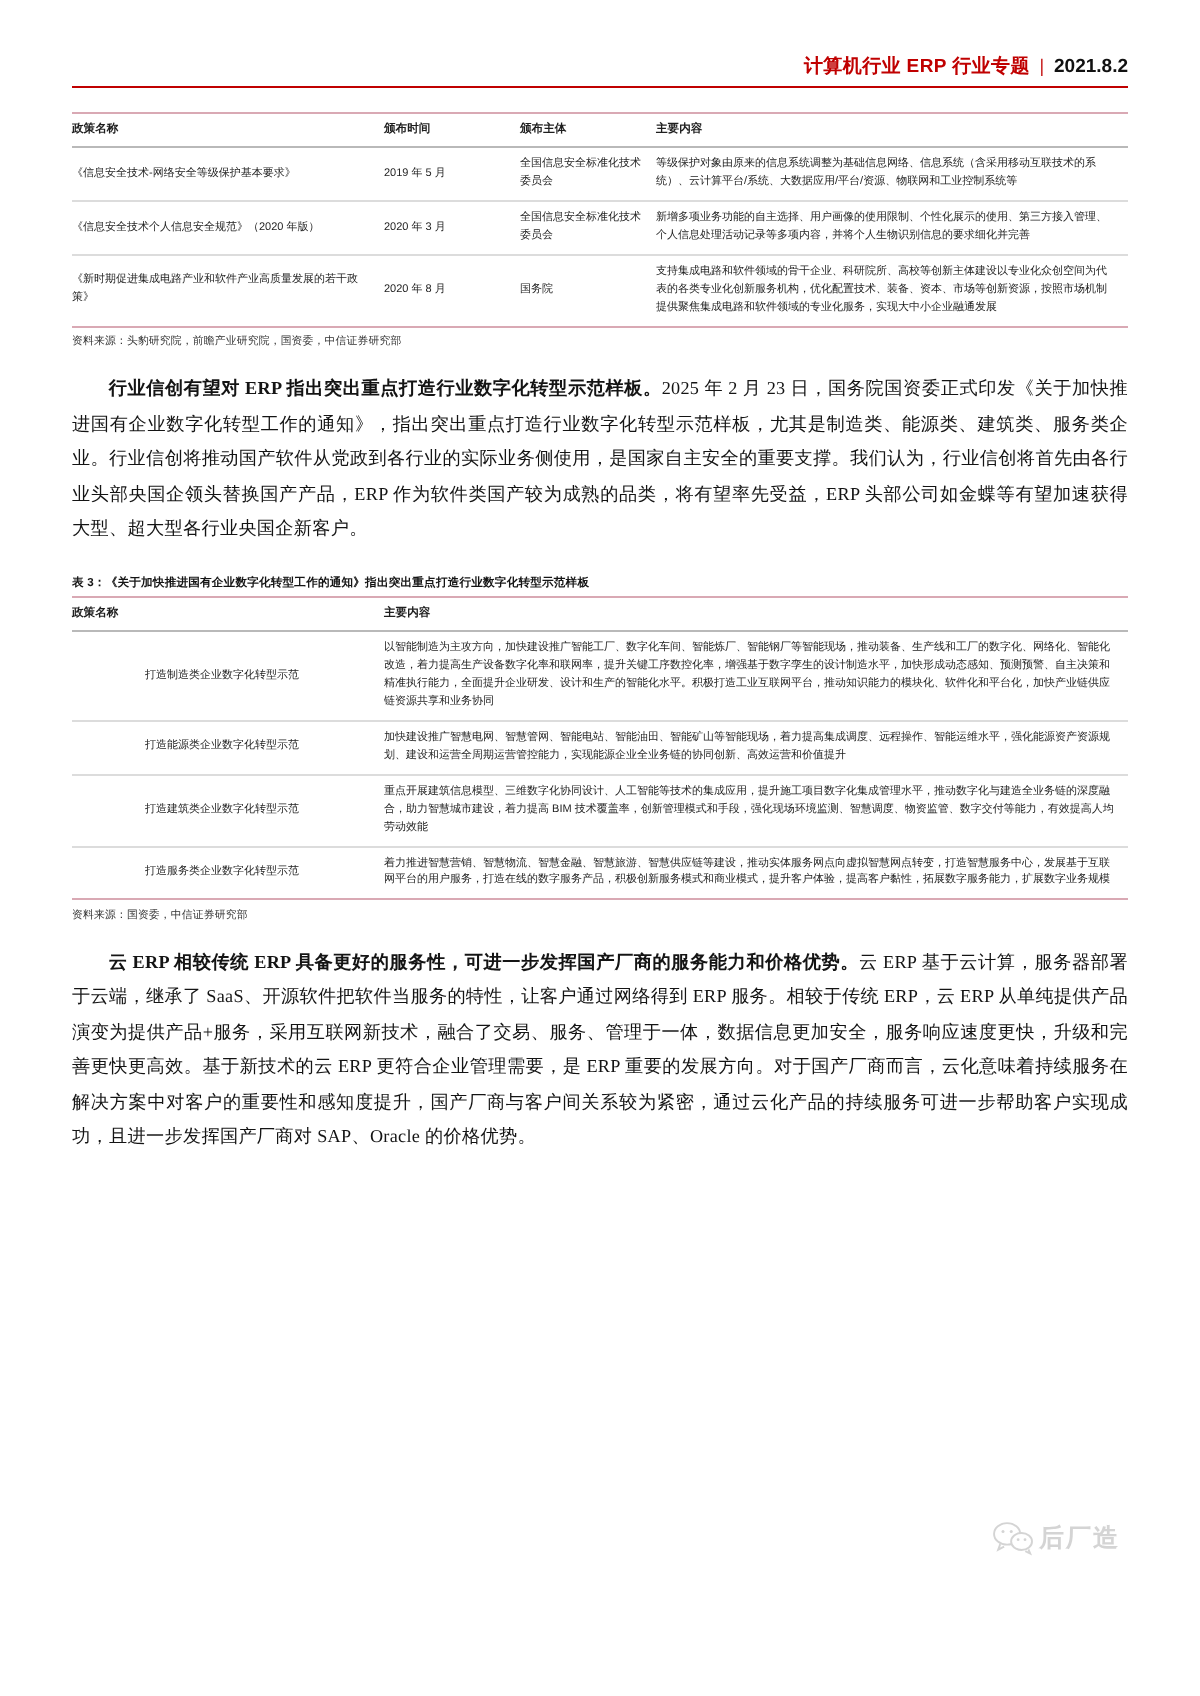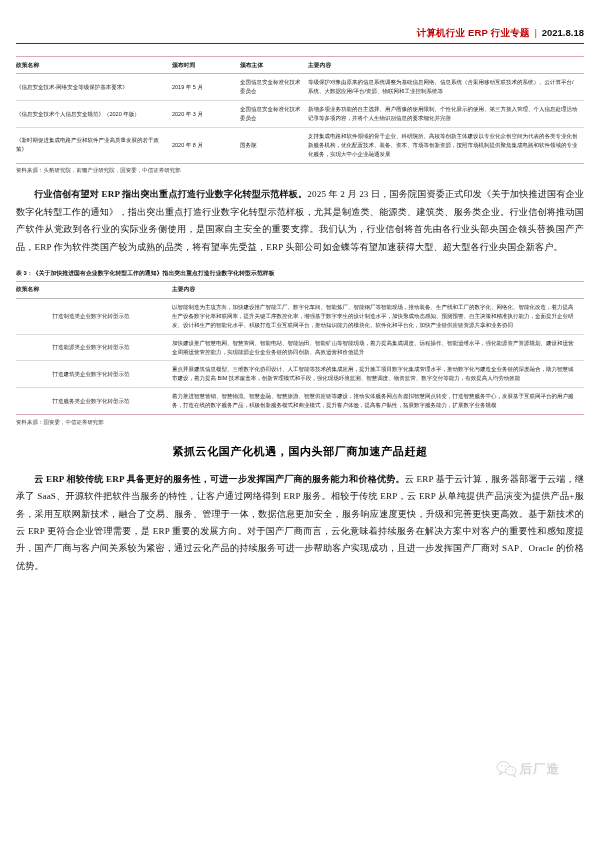--- a/index.html
+++ b/index.html
@@ -13,21 +13,21 @@
     font-family: "Liberation Serif", "DejaVu Serif", serif;
     color: #1a1a1a;
     position: relative;
     overflow: hidden;
   }
   .page {
     position: relative;
     width: 600px;
     height: 792px;
     box-sizing: border-box;
-    padding: 0 16px;
+    padding: 0 36px;
   }
 
   
   .page-header {
     display: flex;
     justify-content: flex-end;
     align-items: baseline;
     padding-top: 27px;
     padding-bottom: 3px;
     gap: 5px;
@@ -151,21 +151,21 @@
   }
 </style>
 </head>
 <body>
 
 <div class="page">
 
   <div class="page-header">
     <span class="hdr-title">计算机行业 ERP 行业专题</span>
     <span class="hdr-sep">|</span>
-    <span class="hdr-date">2021.8.18</span>
+    <span class="hdr-date">2021.8.2</span>
   </div>
   <hr class="hdr-rule">
 
   <table class="doc-table">
     <thead>
       <tr>
         <th class="c-name">政策名称</th>
         <th class="c-date">颁布时间</th>
         <th class="c-org">颁布主体</th>
         <th class="c-main">主要内容</th>
@@ -218,21 +218,20 @@
         <td class="c-main">重点开展建筑信息模型、三维数字化协同设计、人工智能等技术的集成应用，提升施工项目数字化集成管理水平，推动数字化与建造全业务链的深度融合，助力智慧城市建设，着力提高 BIM 技术覆盖率，创新管理模式和手段，强化现场环境监测、智慧调度、物资监管、数字交付等能力，有效提高人均劳动效能</td>
       </tr>
       <tr>
         <td class="t3-name">打造服务类企业数字化转型示范</td>
         <td class="c-main">着力推进智慧营销、智慧物流、智慧金融、智慧旅游、智慧供应链等建设，推动实体服务网点向虚拟智慧网点转变，打造智慧服务中心，发展基于互联网平台的用户服务，打造在线的数字服务产品，积极创新服务模式和商业模式，提升客户体验，提高客户黏性，拓展数字服务能力，扩展数字业务规模</td>
       </tr>
     </tbody>
   </table>
   <p class="src-note">资料来源：国资委，中信证券研究部</p>
 
-  <h2 class="sec-head">紧抓云化国产化机遇，国内头部厂商加速产品赶超</h2>
 
   <p class="body-par"><span class="indent"></span><b>云 ERP 相较传统 ERP 具备更好的服务性，可进一步发挥国产厂商的服务能力和价格优势。</b><span>云 ERP 基于云计算，服务器部署于云端，继承了 SaaS、开源软件把软件当服务的特性，让客户通过网络得到 ERP 服务。相较于传统 ERP，云 ERP 从单纯提供产品演变为提供产品+服务，采用互联网新技术，融合了交易、服务、管理于一体，数据信息更加安全，服务响应速度更快，升级和完善更快更高效。基于新技术的云 ERP 更符合企业管理需要，是 ERP 重要的发展方向。对于国产厂商而言，云化意味着持续服务在解决方案中对客户的重要性和感知度提升，国产厂商与客户间关系较为紧密，通过云化产品的持续服务可进一步帮助客户实现成功，且进一步发挥国产厂商对 SAP、Oracle 的价格优势。</span></p>
 
   <div class="footer-brand">
     <span>
       <svg class="wechat-icon" viewBox="0 0 32 26" fill="none" stroke="#9a9a9a" stroke-width="1.4">
         <ellipse cx="11" cy="10" rx="9.5" ry="7.8"></ellipse>
         <path d="M6 17.5 L4.5 21.5 L8.8 19.3"></path>
         <circle cx="8" cy="8.3" r="1.1" fill="#9a9a9a" stroke="none"></circle>
         <circle cx="14" cy="8.3" r="1.1" fill="#9a9a9a" stroke="none"></circle>

